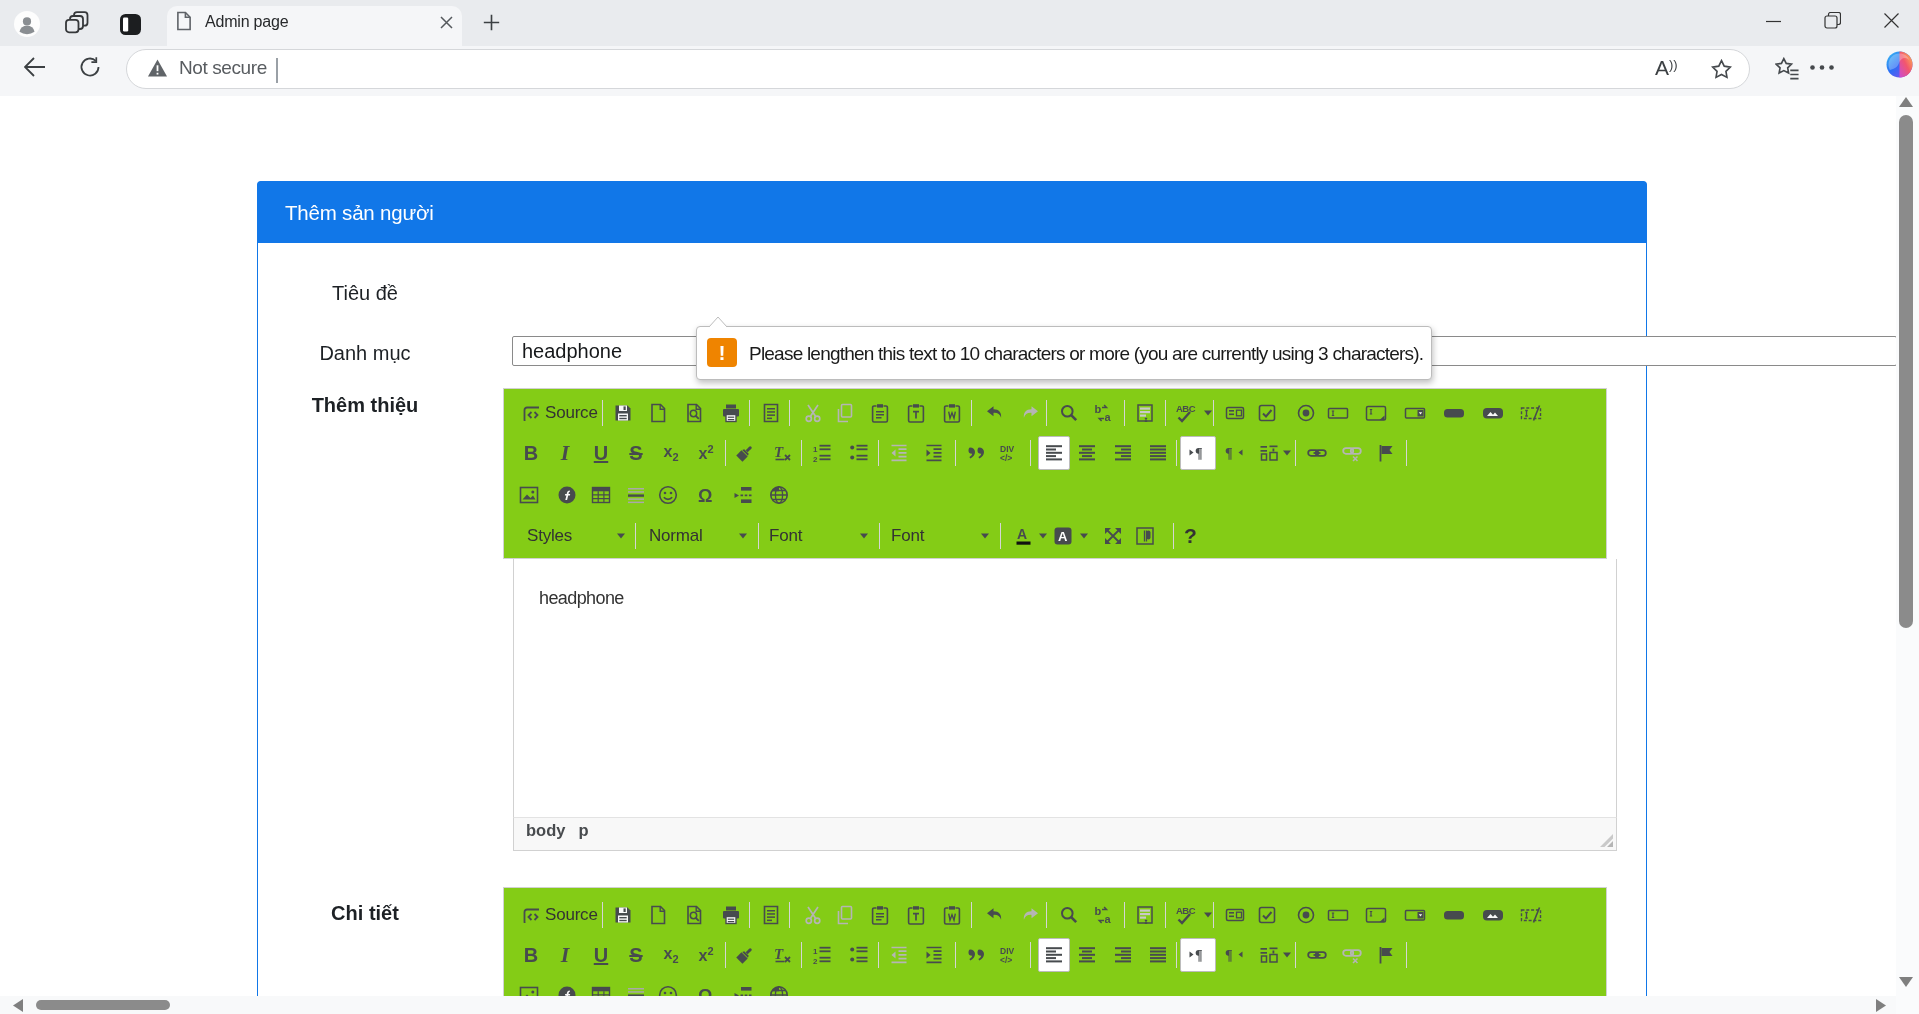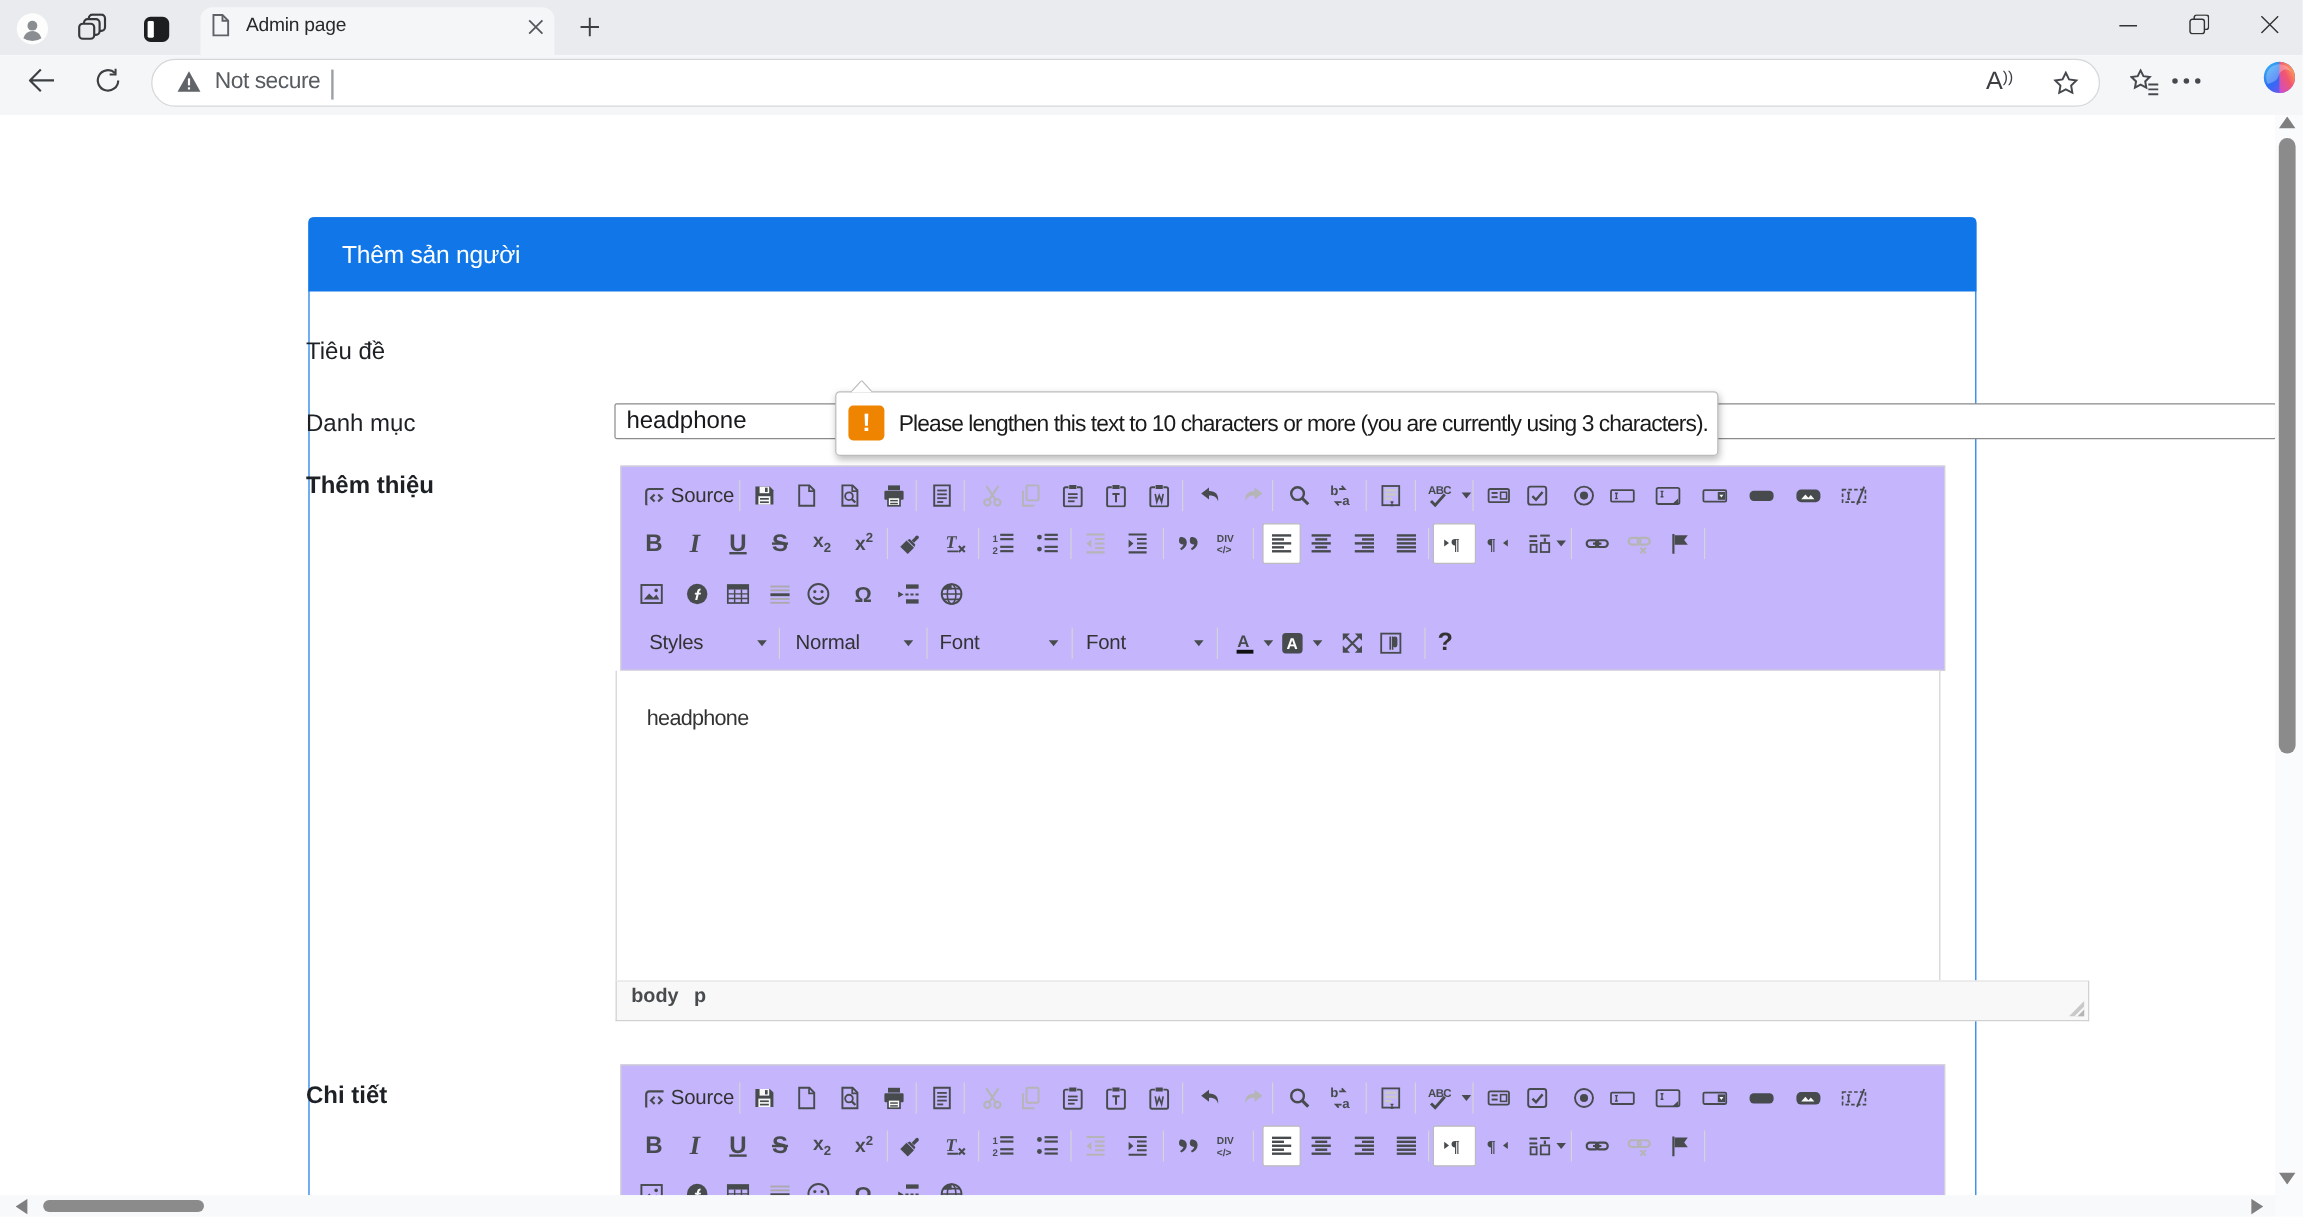--- a/index.html
+++ b/index.html
@@ -8,40 +8,40 @@
 #tabstrip{position:absolute;left:0;top:0;width:1919px;height:46px;background:#e9ebee}
 #toolbar{position:absolute;left:0;top:46px;width:1919px;height:50px;background:#f5f6f8}
 #tab{position:absolute;left:167px;top:6px;width:295px;height:40px;background:#f5f6f8;border-radius:10px 10px 0 0}
 #pill{position:absolute;left:126px;top:3px;width:1624px;height:40px;border:1px solid #d5d7da;border-radius:20px;background:#fff}
 .urlhost{color:#1b1d1f}.urlpath{color:#5f6368}
 #page{position:absolute;left:0;top:96px;width:1896px;height:900px;overflow:hidden;background:#fff}
 #navbar{position:absolute;left:0;top:0;width:1896px;height:82px;background:#343a40;color:#fff}
 .navlink{position:absolute;top:30px;font-size:20px;color:#fff;white-space:nowrap}
 #panel{position:absolute;left:257px;top:85px;width:1390px;height:1200px;border:1px solid #1177e8;border-radius:5px;background:#fff}
 #phead{position:absolute;left:-1px;top:-1px;width:1390px;height:62px;background:#1177e8;border-radius:4px 4px 0 0;color:#fff;font-size:20.5px;letter-spacing:-.2px;line-height:63px;padding-left:28px}
-.flabel{position:absolute;font-size:20px;color:#1d2125;text-align:left;width:220px;left:-3px;white-space:nowrap}
+.flabel{position:absolute;font-size:20px;color:#1d2125;text-align:center;width:220px;left:-3px;white-space:nowrap}
 .fbold{font-weight:700}
 #inp1{position:absolute;left:254px;top:88px;width:1105px;height:45px;border:1px solid #ccc;border-radius:4px;font-size:20px;color:#4a5056;padding-left:17px;display:flex;align-items:center}
 #sel1{position:absolute;left:254px;top:154px;width:1385px;height:30px;border:1px solid #8a8a8a;border-radius:2px;background:#fff;font-size:20px;color:#16181a;padding-left:9px;display:flex;align-items:center}
 #tip{position:absolute;left:438px;top:144px;width:736px;height:54px;background:#fff;border:1px solid #bcbcbc;border-radius:4px;box-shadow:1px 3px 6px rgba(0,0,0,.25)}
 #tip .arrow{position:absolute;left:12px;top:-10px;width:18px;height:10px}
 #tip .oic{position:absolute;left:10px;top:11px;width:30px;height:29px;background:#ef8400;border-radius:4px;color:#fff;font-weight:700;font-size:21px;text-align:center;line-height:29px}
 #tip .msg{position:absolute;left:52px;top:0;height:54px;display:flex;align-items:center;font-size:19px;color:#1a1a1a;letter-spacing:-.78px;white-space:nowrap}
-.cke{position:absolute;left:259px;width:1104px;background:#c4b5fd;border:1px solid #d1d1d1}
+.cke{position:absolute;left:245px;width:1104px;background:#84cc16;border:1px solid #d1d1d1}
 .ckrow{position:absolute;left:0;width:1100px;height:40px}
 .cb{position:absolute;top:50%;width:30px;height:30px;transform:translateY(-50%);display:flex;align-items:center;justify-content:center;color:#474b4e}
 .cb svg{display:block}
 .cb.g{color:#b5b5b5}
 .csep{position:absolute;top:50%;transform:translateY(-50%);width:1px;height:26px;background:#d5d5d5}
 .cbox{position:absolute;top:50%;transform:translateY(-50%);height:34px;background:#fff;border:1px solid #bcbcbc;border-radius:2px}
 .ctext{position:absolute;top:50%;transform:translateY(-50%);font-size:17px;letter-spacing:-.2px;color:#333;white-space:nowrap}
 .carr{position:absolute;top:50%;transform:translateY(-50%);width:0;height:0;border-left:4.5px solid transparent;border-right:4.5px solid transparent;border-top:5.5px solid #474b4e}
 .gchar{font-size:20px;font-weight:700}
 #ck1content{position:absolute;left:255px;top:377px;width:1104px;height:258px;background:#fff;border-left:1px solid #d1d1d1;border-right:1px solid #d1d1d1;font-size:18px;letter-spacing:-.6px;color:#333;padding:29px 0 0 25px}
-#ck1path{position:absolute;left:255px;top:635px;width:1228px;height:34px;background:#f8f8f8;border:1px solid #d1d1d1;border-top:1px solid #e3e3e3;font-size:16.5px;font-weight:700;color:#484b4e;padding:3px 0 0 12px}
+#ck1path{position:absolute;left:255px;top:635px;width:1104px;height:34px;background:#f8f8f8;border:1px solid #d1d1d1;border-top:1px solid #e3e3e3;font-size:16.5px;font-weight:700;color:#484b4e;padding:3px 0 0 12px}
 #vsb{position:absolute;right:0;top:96px;width:23px;height:918px;background:#fafbfc}
 #vthumb{position:absolute;left:1899px;top:115px;width:14px;height:513px;border-radius:7px;background:#8b8b8b}
 #hsb{position:absolute;left:0;top:996px;width:1896px;height:18px;background:#f8f9fa}
 #hthumb{position:absolute;left:36px;top:1000px;width:134px;height:10px;border-radius:5px;background:#8b8b8b}
 </style></head>
 <body>
 <div id="root">
   <div id="tabstrip">
     <svg class="abs" style="left:13px;top:10px" width="28" height="28" viewBox="0 0 28 28">
         <circle cx="14" cy="14" r="13" fill="#fdfdfd"></circle>

